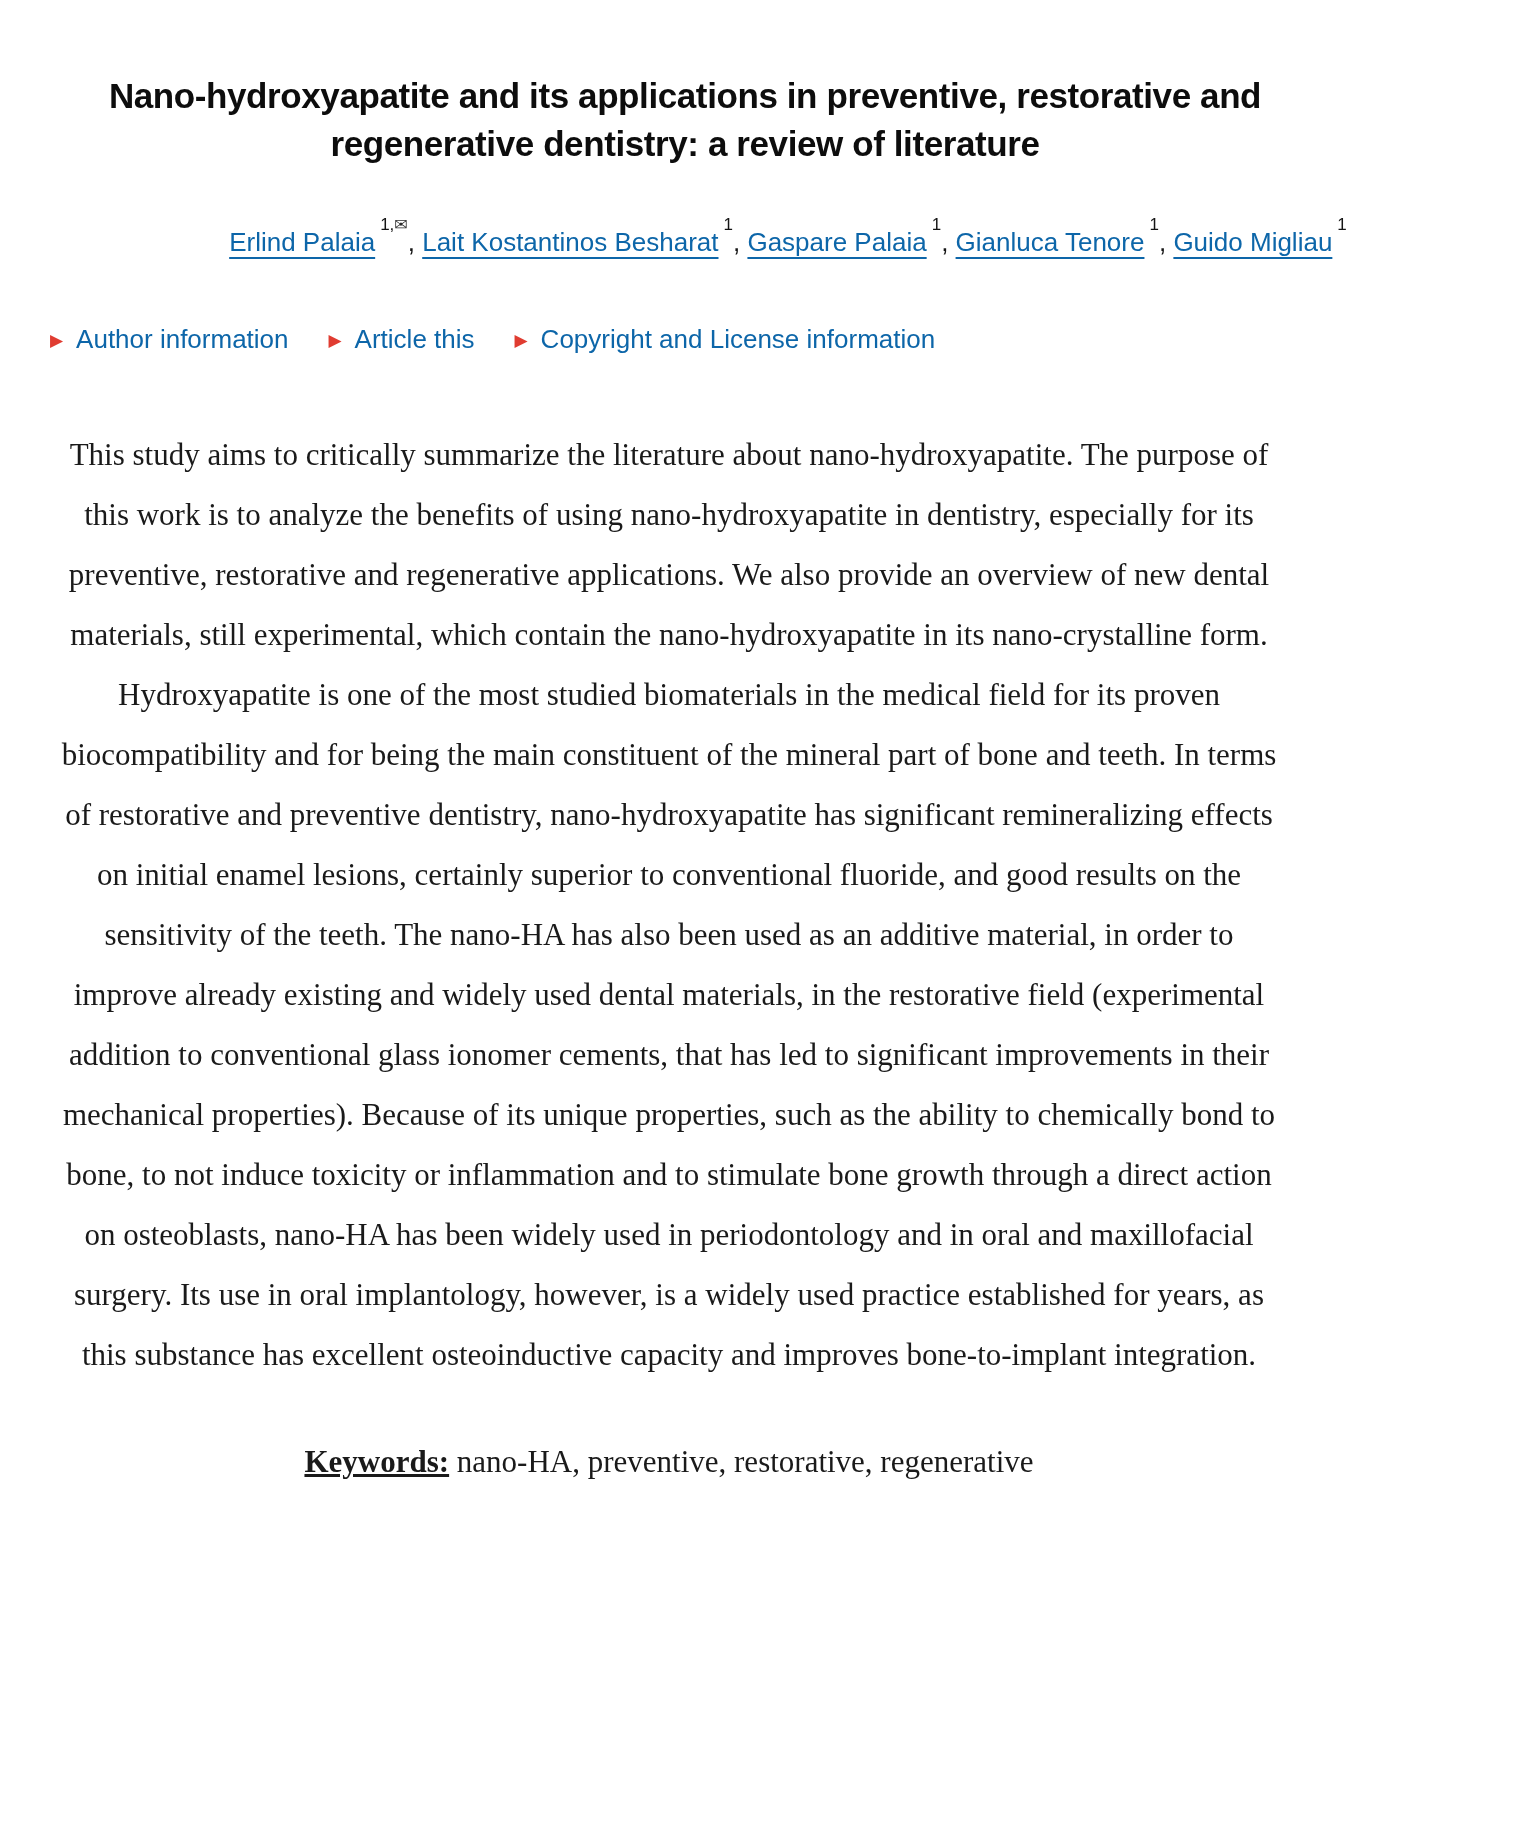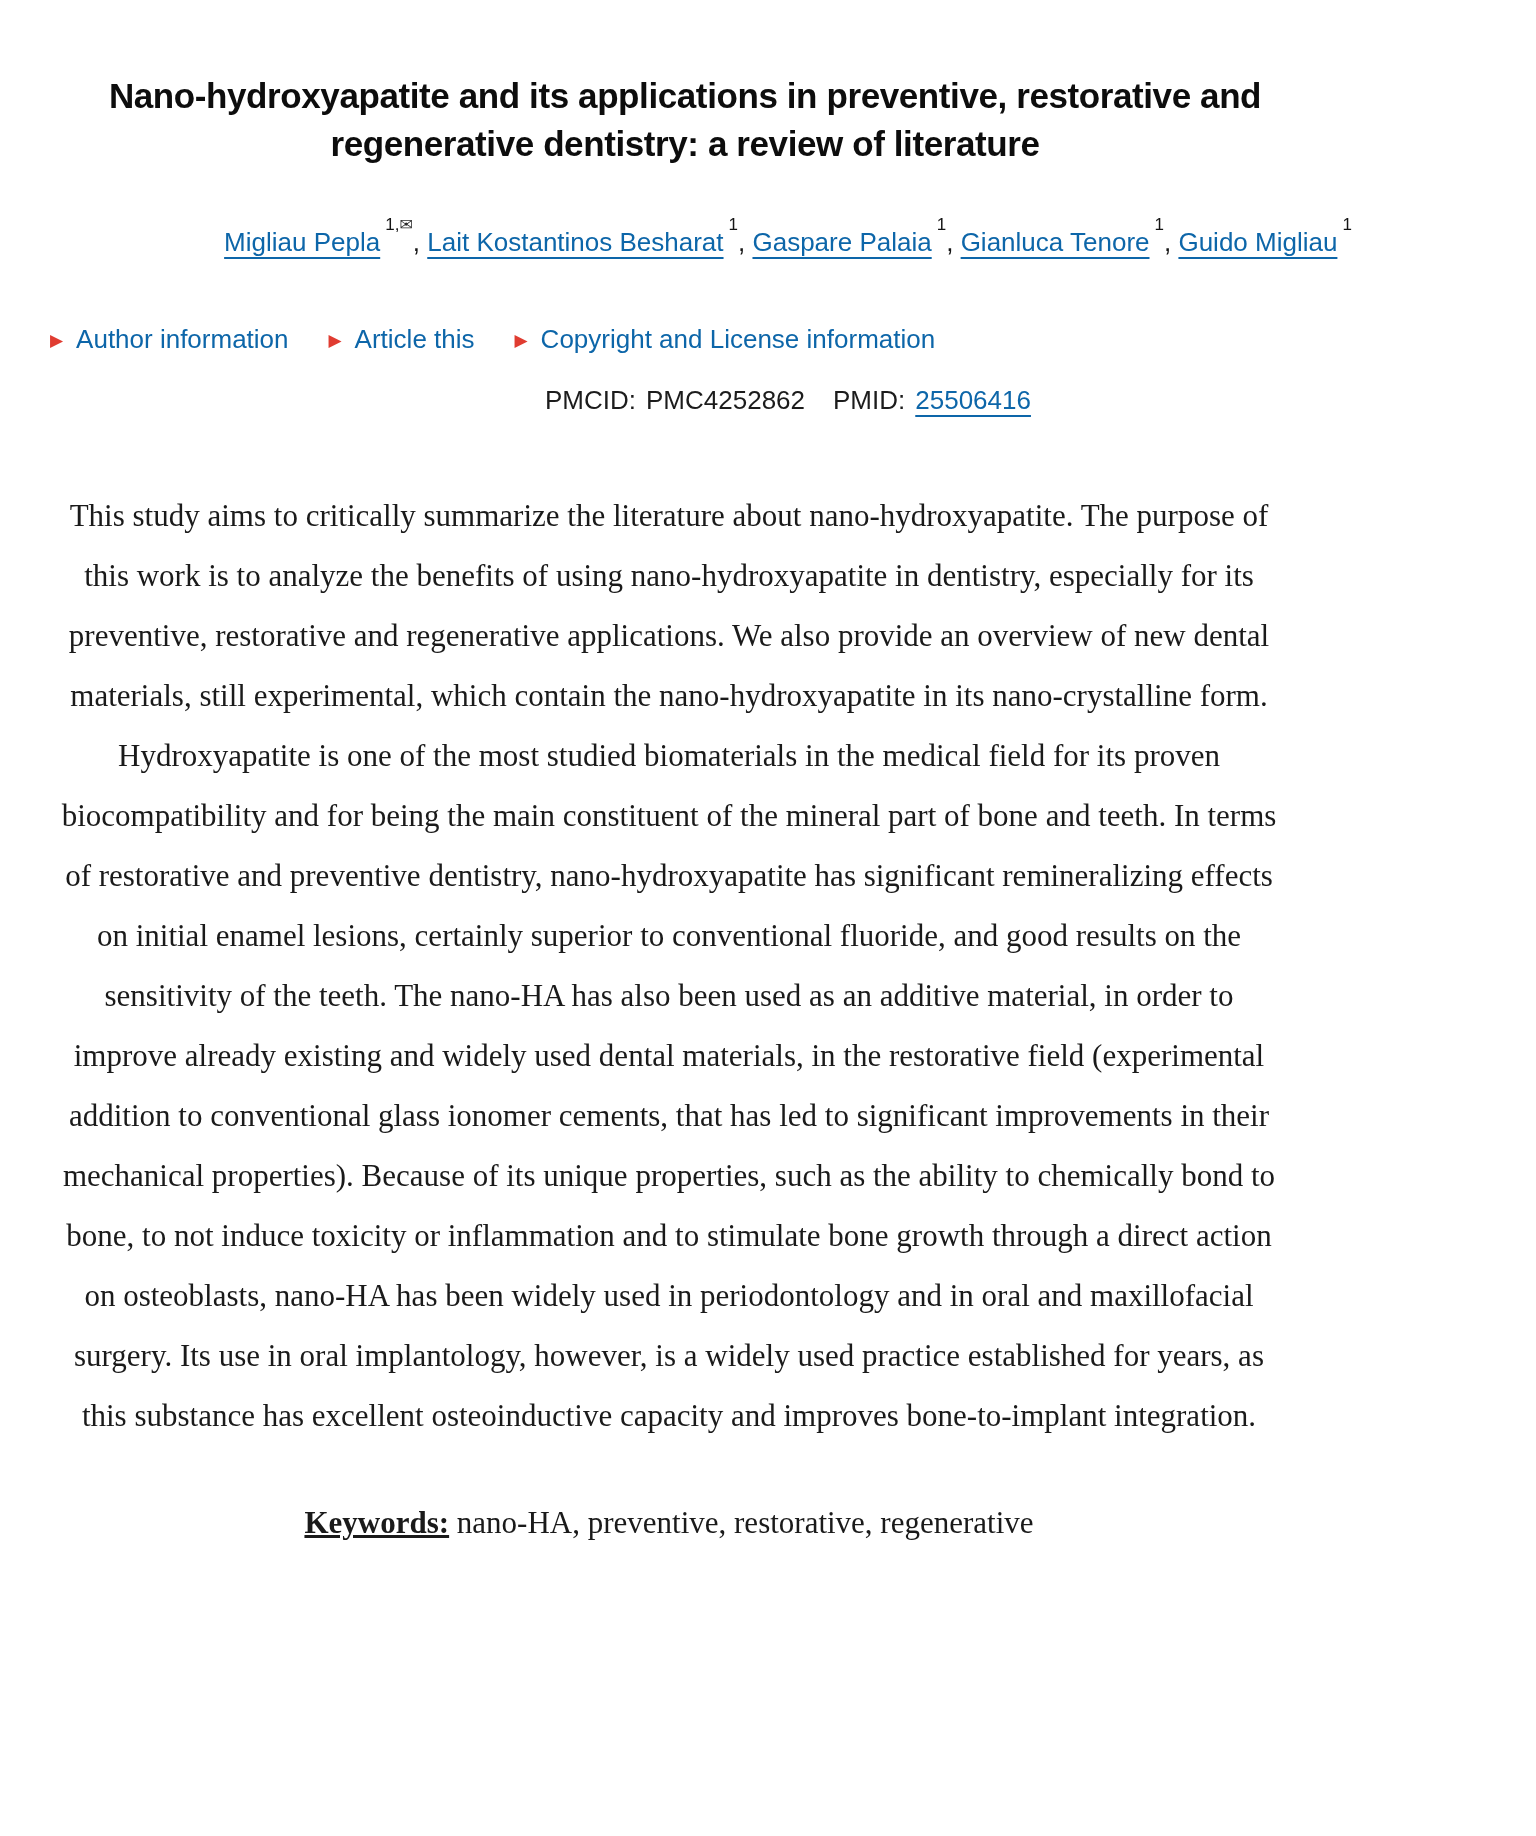--- a/index.html
+++ b/index.html
@@ -80,21 +80,21 @@
 </style>
 </head>
 <body>
 
 <div class="page">
 
   <h1 class="article-title">Nano-hydroxyapatite and its applications in preventive, restorative and regenerative dentistry: a review of literature</h1>
 
   <div class="authors">
     <span class="author">
-      <a class="author-link">Migliau Pepla</a><sup class="aff"><span>1,</span><span class="email-icon">✉</span></sup><span class="sep">, </span>
+      <a class="author-link">Erlind Palaia</a><sup class="aff"><span>1,</span><span class="email-icon">✉</span></sup><span class="sep">, </span>
     </span>
     <span class="author">
       <a class="author-link">Lait Kostantinos Besharat</a><sup class="aff">1</sup><span class="sep">, </span>
     </span>
     <span class="author">
       <a class="author-link">Gaspare Palaia</a><sup class="aff">1</sup><span class="sep">, </span>
     </span>
     <span class="author">
       <a class="author-link">Gianluca Tenore</a><sup class="aff">1</sup><span class="sep">, </span>
     </span>
@@ -111,23 +111,20 @@
     <a class="meta-link">
       <span class="arrow">▶</span>
       <span>Article this</span>
     </a>
     <a class="meta-link">
       <span class="arrow">▶</span>
       <span>Copyright and License information</span>
     </a>
   </div>
 
-  <div class="ids-row">
-    <span class="id-label">PMCID:</span><span class="pmcid-value">PMC4252862</span><span class="id-label">PMID:</span><a class="pmid-link">25506416</a>
-  </div>
 
 
   <p class="summary-body">This study aims to critically summarize the literature about nano-hydroxyapatite. The purpose of this work is to analyze the benefits of using nano-hydroxyapatite in dentistry, especially for its preventive, restorative and regenerative applications. We also provide an overview of new dental materials, still experimental, which contain the nano-hydroxyapatite in its nano-crystalline form. Hydroxyapatite is one of the most studied biomaterials in the medical field for its proven biocompatibility and for being the main constituent of the mineral part of bone and teeth. In terms of restorative and preventive dentistry, nano-hydroxyapatite has significant remineralizing effects on initial enamel lesions, certainly superior to conventional fluoride, and good results on the sensitivity of the teeth. The nano-HA has also been used as an additive material, in order to improve already existing and widely used dental materials, in the restorative field (experimental addition to conventional glass ionomer cements, that has led to significant improvements in their mechanical properties). Because of its unique properties, such as the ability to chemically bond to bone, to not induce toxicity or inflammation and to stimulate bone growth through a direct action on osteoblasts, nano-HA has been widely used in periodontology and in oral and maxillofacial surgery. Its use in oral implantology, however, is a widely used practice established for years, as this substance has excellent osteoinductive capacity and improves bone-to-implant integration.</p>
 
   <p class="keywords">
     <span class="keywords-label">Keywords:</span><span> nano-HA, preventive, restorative, regenerative</span>
   </p>
 
 </div>
 

